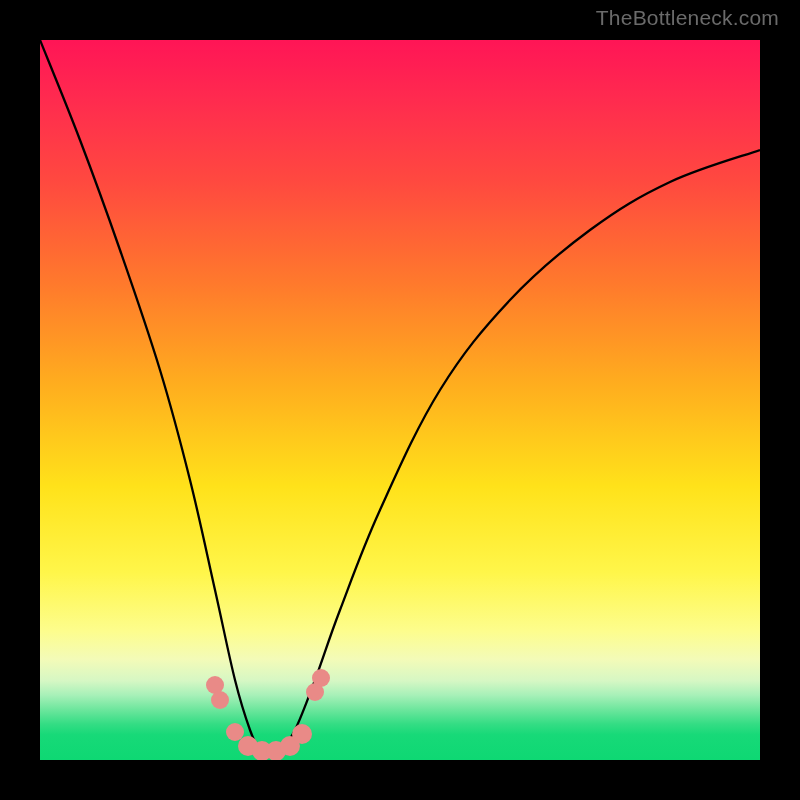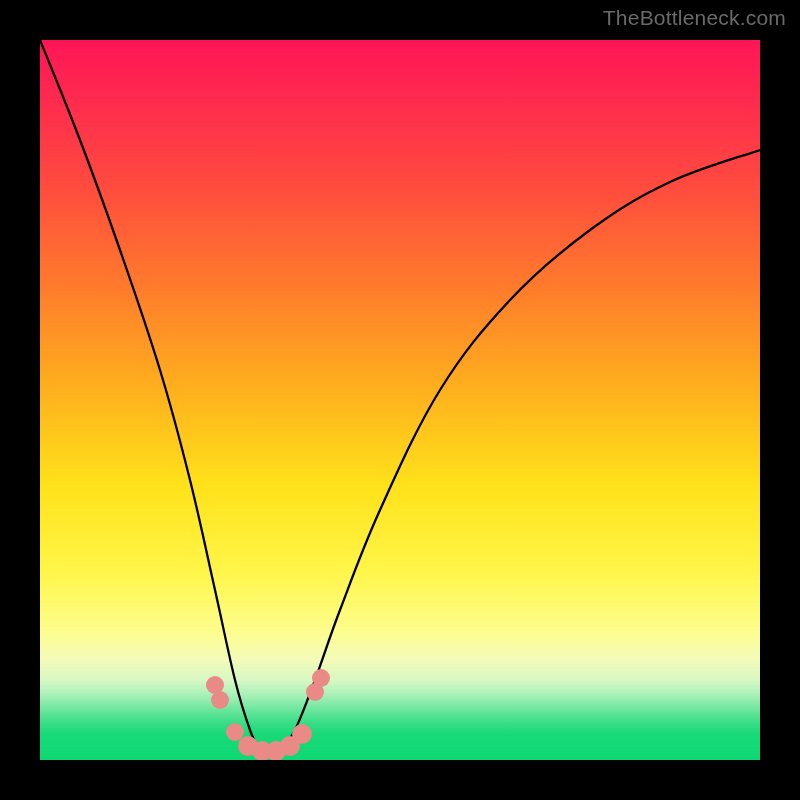--- a/index.html
+++ b/index.html
@@ -46,21 +46,21 @@
       #0ed873 100%
     );
   }
   .curve-layer {
     position: absolute;
     inset: 0;
   }
   .watermark {
     position: absolute;
     top: 6px;
-    right: 14px;
+    right: 21px;
     color: #6a6a6a;
     font-size: 21px;
     letter-spacing: 0.2px;
     user-select: none;
   }
 </style>
 </head>
 <body>
 
 <div class="frame">

